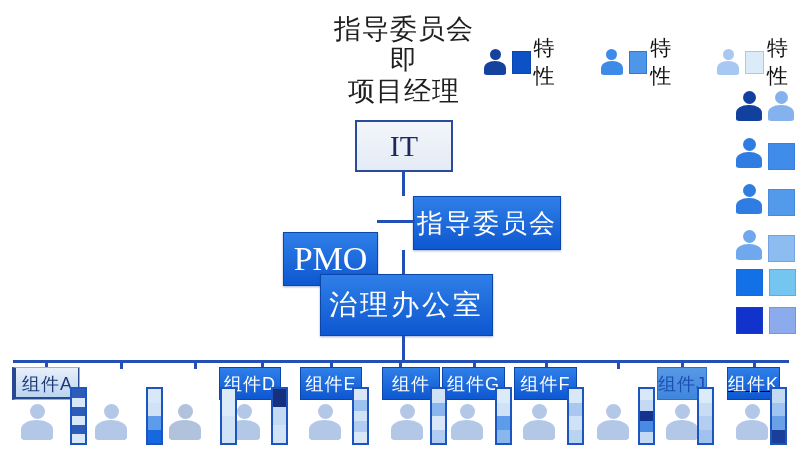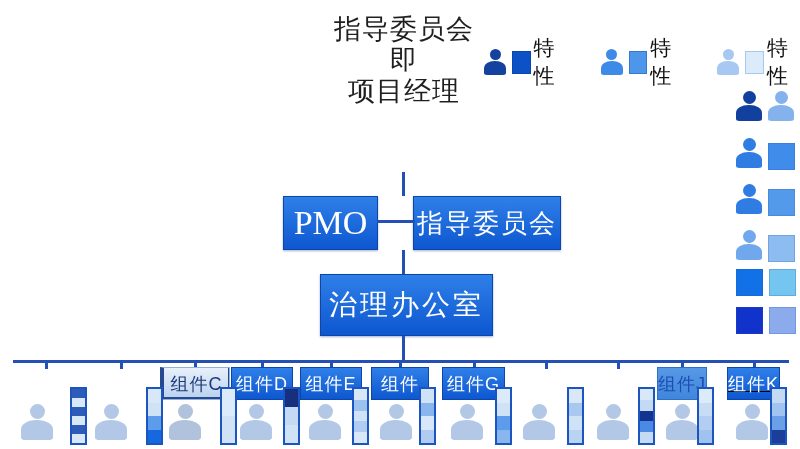--- a/index.html
+++ b/index.html
@@ -23,21 +23,21 @@
   .legend .ph{width:11px;height:11px;}
   .legend .pb{width:22px;height:14px;}
   .legend .sq{width:23px;height:23px;margin:0 3px 0 6px;}
   .legend-label{font-size:21px;color:#111;}
   
   .obox{position:absolute;box-sizing:border-box;display:flex;align-items:center;justify-content:center;}
   .it-box{background:linear-gradient(180deg,#f3f6fb,#e4ebf5);border:2px solid #2a4b9b;
     color:#1b2a5e;font-family:"Liberation Serif","DejaVu Serif",serif;font-size:30px;}
   .blue-box{background:linear-gradient(180deg,#2f7fe8,#0d57d0);border:1px solid #0b46a8;
     color:#fff;box-shadow:0 1px 2px rgba(20,60,140,0.4);}
-  .pmo-box{font-family:"Liberation Serif","DejaVu Serif",serif;font-size:34px;}
+  .pmo-box{font-family:"Liberation Serif","DejaVu Serif",serif;font-size:34px;margin-top:36px;}
   .steering-box{font-size:26px;letter-spacing:2px;}
   .governance-box{font-size:28px;letter-spacing:3px;}
   
   .line{position:absolute;background:#2450b5;}
   
   .comp-group{position:absolute;top:367px;height:82px;}
   .comp-box{position:relative;height:33px;box-sizing:border-box;display:flex;align-items:center;
     justify-content:center;font-size:18px;letter-spacing:1px;z-index:2;}
   .comp-box.light{background:linear-gradient(180deg,#e8f0fa,#b9d2ef);color:#1c3a78;
     border:1px solid #93b2da;border-left:4px solid #27498f;box-shadow:-1px -2px 0 #27498f inset;}
@@ -88,20 +88,23 @@
       <div class="legend-item">
         <div class="person">
           <div class="ph" style="background: rgb(166, 200, 242);"></div>
           <div class="pb" style="background: rgb(166, 200, 242);"></div>
         </div>
         <div class="sq" style="background: rgb(220, 235, 250); border-color: rgb(168, 200, 238);"></div>
         <span class="legend-label">特性</span>
       </div>
     </div>
 
+  <div class="obox it-box" style="left:355px;top:120px;width:98px;height:52px;">
+    <span>IT</span>
+  </div>
   <div class="obox blue-box pmo-box" style="left:283px;top:196px;width:95px;height:54px;">
     <span>PMO</span>
   </div>
   <div class="obox blue-box governance-box" style="left:320px;top:274px;width:173px;height:62px;">
     <span>治理办公室</span>
   </div>
   <div class="obox blue-box steering-box" style="left:413px;top:196px;width:148px;height:54px;">
     <span>指导委员会</span>
   </div>
 
@@ -119,20 +122,23 @@
       <div class="line" style="left: 399px; top: 360px; width: 3px; height: 9px;"></div>
       <div class="line" style="left: 472.5px; top: 360px; width: 3px; height: 9px;"></div>
       <div class="line" style="left: 544.5px; top: 360px; width: 3px; height: 9px;"></div>
       <div class="line" style="left: 617px; top: 360px; width: 3px; height: 9px;"></div>
       <div class="line" style="left: 681px; top: 360px; width: 3px; height: 9px;"></div>
       <div class="line" style="left: 752.5px; top: 360px; width: 3px; height: 9px;"></div>
     </div>
 
   <div id="components">
       <div class="comp-group" style="left: 12px; width: 68px;">
+        <div class="comp-box light">
+          <span>组件A</span>
+        </div>
         <div class="stack" style="left: 58px;">
           <div class="seg" style="background: rgb(44, 92, 184);"></div>
           <div class="seg" style="background: rgb(217, 232, 248);"></div>
           <div class="seg" style="background: rgb(44, 92, 184);"></div>
           <div class="seg" style="background: rgb(217, 232, 248);"></div>
           <div class="seg" style="background: rgb(44, 92, 184);"></div>
           <div class="seg" style="background: rgb(217, 232, 248);"></div>
         </div>
         <div class="person comp-person">
           <div class="ph" style="background: rgb(179, 200, 231);"></div>
@@ -145,33 +151,30 @@
           <div class="seg" style="background: rgb(207, 226, 246);"></div>
           <div class="seg" style="background: rgb(92, 156, 234);"></div>
           <div class="seg" style="background: rgb(22, 104, 224);"></div>
         </div>
         <div class="person comp-person">
           <div class="ph" style="background: rgb(179, 200, 231);"></div>
           <div class="pb" style="background: rgb(179, 200, 231);"></div>
         </div>
       </div>
       <div class="comp-group" style="left: 160px; width: 70px;">
-        <div class="comp-box light">
-          <span>组件C</span>
-        </div>
         <div class="stack" style="left: 60px;">
           <div class="seg" style="background: rgb(220, 235, 250);"></div>
           <div class="seg" style="background: rgb(208, 226, 246);"></div>
         </div>
         <div class="person comp-person">
           <div class="ph" style="background: rgb(176, 194, 220);"></div>
           <div class="pb" style="background: rgb(176, 194, 220);"></div>
         </div>
       </div>
-      <div class="comp-group" style="left: 231px; width: 62px;">
+      <div class="comp-group" style="left: 219px; width: 62px;">
         <div class="comp-box solid">
           <span>组件D</span>
         </div>
         <div class="stack" style="left: 52px;">
           <div class="seg" style="background: rgb(22, 48, 126);"></div>
           <div class="seg" style="background: rgb(196, 218, 244);"></div>
           <div class="seg" style="background: rgb(208, 226, 246);"></div>
         </div>
         <div class="person comp-person">
           <div class="ph" style="background: rgb(179, 200, 231);"></div>
@@ -187,21 +190,21 @@
           <div class="seg" style="background: rgb(156, 194, 240);"></div>
           <div class="seg" style="background: rgb(207, 226, 246);"></div>
           <div class="seg" style="background: rgb(176, 204, 242);"></div>
           <div class="seg" style="background: rgb(217, 232, 248);"></div>
         </div>
         <div class="person comp-person">
           <div class="ph" style="background: rgb(179, 200, 231);"></div>
           <div class="pb" style="background: rgb(179, 200, 231);"></div>
         </div>
       </div>
-      <div class="comp-group" style="left: 371px; width: 58px; text-align: right;">
+      <div class="comp-group" style="left: 382px; width: 58px; text-align: right;">
         <div class="comp-box solid">
           <span>组件</span>
         </div>
         <div class="stack" style="left: 48px;">
           <div class="seg" style="background: rgb(207, 226, 246);"></div>
           <div class="seg" style="background: rgb(138, 182, 238);"></div>
           <div class="seg" style="background: rgb(217, 232, 248);"></div>
           <div class="seg" style="background: rgb(176, 204, 242);"></div>
         </div>
         <div class="person comp-person">
@@ -218,20 +221,23 @@
           <div class="seg" style="background: rgb(208, 226, 246);"></div>
           <div class="seg" style="background: rgb(92, 156, 234);"></div>
           <div class="seg" style="background: rgb(138, 182, 238);"></div>
         </div>
         <div class="person comp-person">
           <div class="ph" style="background: rgb(179, 200, 231);"></div>
           <div class="pb" style="background: rgb(179, 200, 231);"></div>
         </div>
       </div>
       <div class="comp-group" style="left: 514px; width: 63px;">
+        <div class="comp-box solid">
+          <span>组件F</span>
+        </div>
         <div class="stack" style="left: 53px;">
           <div class="seg" style="background: rgb(217, 232, 248);"></div>
           <div class="seg" style="background: rgb(168, 200, 240);"></div>
           <div class="seg" style="background: rgb(207, 226, 246);"></div>
           <div class="seg" style="background: rgb(184, 212, 242);"></div>
         </div>
         <div class="person comp-person">
           <div class="ph" style="background: rgb(179, 200, 231);"></div>
           <div class="pb" style="background: rgb(179, 200, 231);"></div>
         </div>

